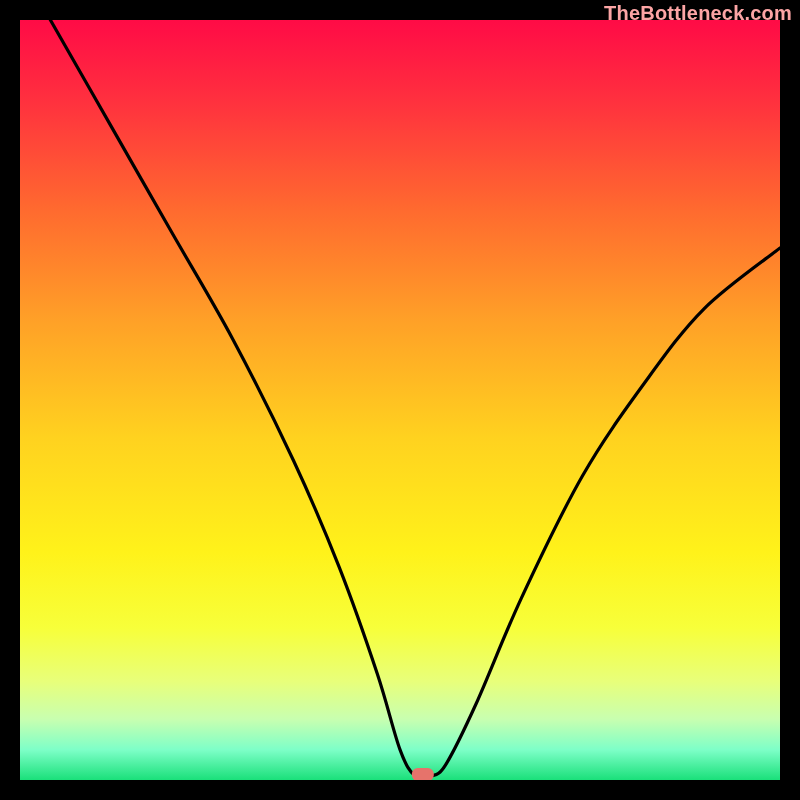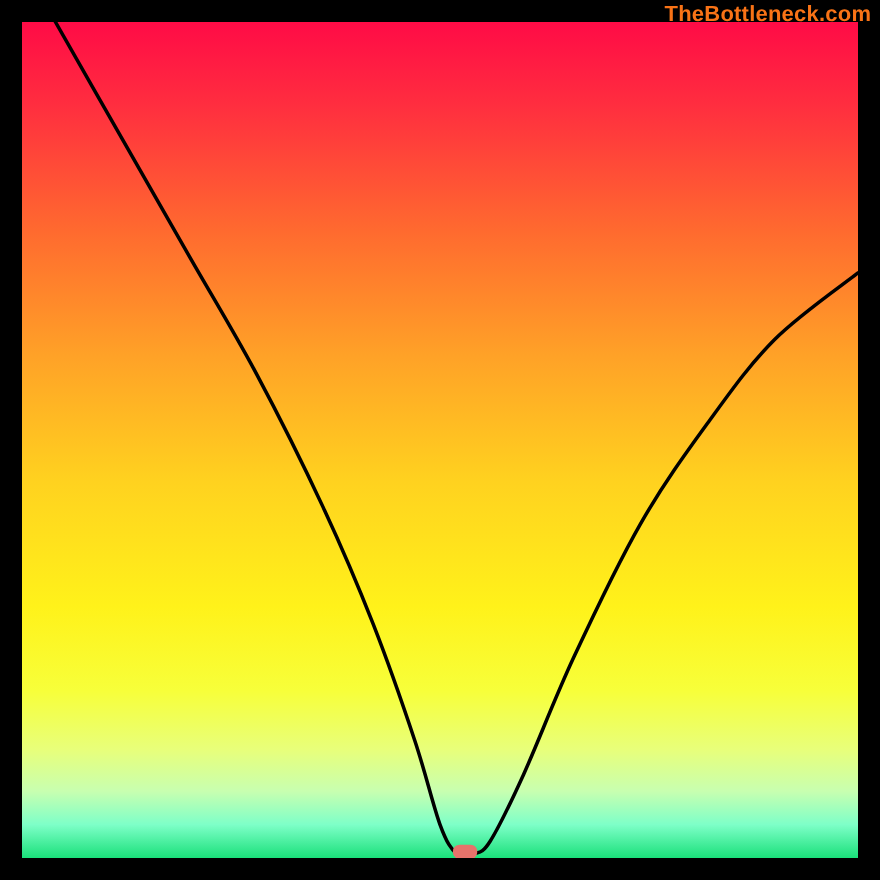--- a/index.html
+++ b/index.html
@@ -25,21 +25,21 @@
     width: 760px;
     height: 760px;
   }
   .watermark {
     position: absolute;
     top: 2px;
     right: 8px;
     font-family: Arial, Helvetica, sans-serif;
     font-size: 20px;
     font-weight: 600;
-    color: #f97316;
+    color: #fca5a5;
     letter-spacing: 0.2px;
     z-index: 10;
     user-select: none;
   }
   svg {
     display: block;
   }
 </style>
 </head>
 <body>

